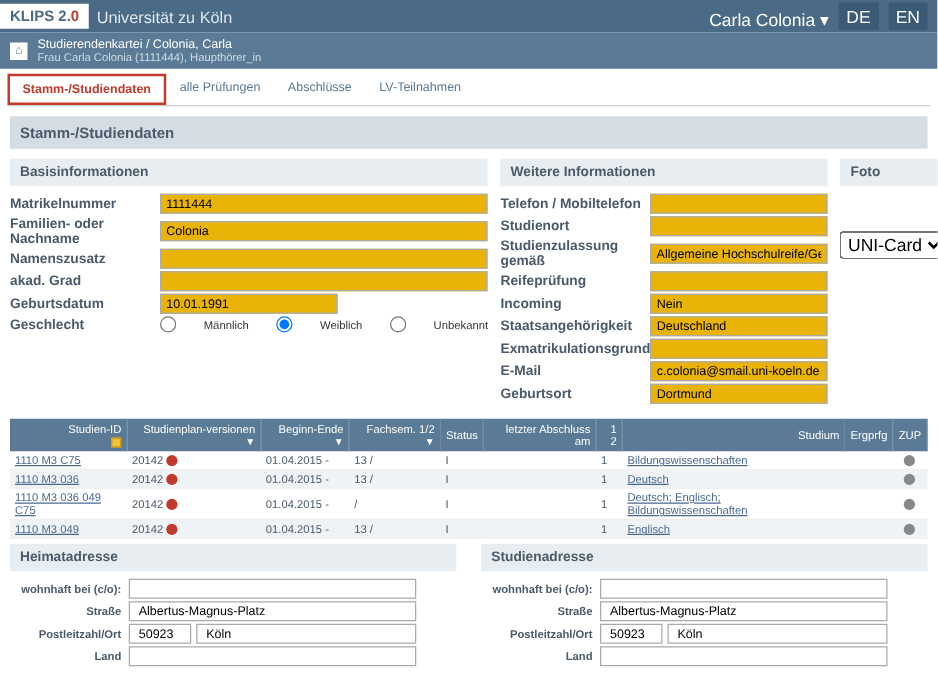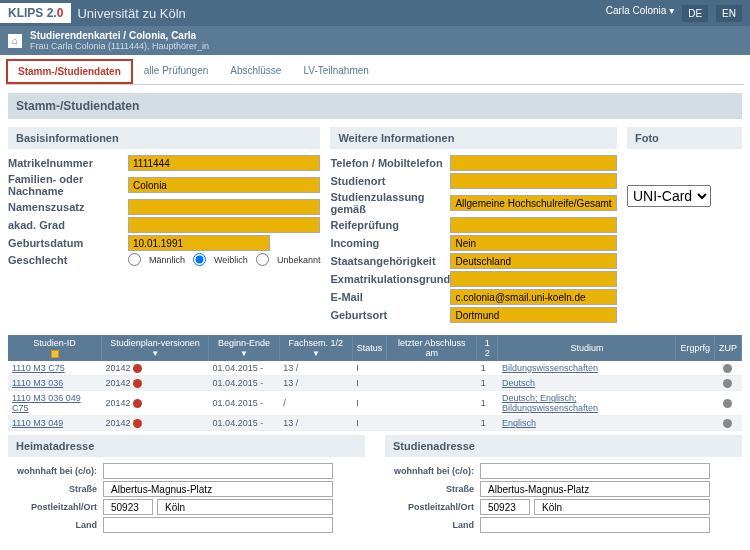--- a/index.html
+++ b/index.html
@@ -1,43 +1,43 @@
 <!DOCTYPE html>
 <html><head>
 <meta charset="utf-8">
 <style>
 *{box-sizing:border-box;margin:0;padding:0;font-family:Arial,Helvetica,sans-serif}
 body{background:#fff;font-size:10px;color:#333;width:750px}
 .topbar{background:#4a6a85;color:#fff;display:flex;align-items:center;height:26px}
 .logo{background:#fff;color:#4a6a85;font-weight:bold;padding:3px 8px;font-size:12px;margin-right:6px}
 .logo .two{color:#c0392b}
 .uni{font-size:13px;color:#e0e8ee}
-.topbar-right{margin-left:auto;display:flex;align-items:flex-start;gap:8px;padding-right:8px;font-size:10px}
+.topbar-right{margin-left:auto;display:flex;align-items:flex-end;gap:8px;padding-right:8px;font-size:14px}
 .lang{background:#3a5a75;padding:3px 6px}
 .subbar{background:#5a7a95;color:#fff;padding:4px 8px;font-size:10px;display:flex;align-items:center}
 .home-icon{width:14px;height:14px;background:#fff;margin-right:8px;display:flex;align-items:center;justify-content:center;color:#5a7a95;font-size:10px}
-.crumb-title{font-weight:bold}
+.crumb-title{font-weight:normal}
 .crumb-sub{font-size:9px;color:#d0dde6}
 .tabs{display:flex;border-bottom:1px solid #ccc;margin:4px 6px 0 6px}
 .tab{padding:5px 10px;font-size:10px;color:#5a7a95;border:1px solid transparent;cursor:pointer}
 .tab.active{border:2px solid #c0392b;color:#c0392b;font-weight:bold}
 .content{padding:8px}
 .panel-title{background:#d5dde4;padding:6px 8px;font-weight:bold;font-size:12px;color:#4a5a6a;margin-bottom:8px}
 .section-title{background:#e8edf1;padding:5px 8px;font-weight:bold;font-size:11px;color:#4a5a6a;margin-bottom:6px}
 .cols{display:flex;gap:10px}
 .col1{flex:0 0 290px}
 .col2{flex:1}
 .col3{flex:0 0 115px}
 .frow{display:flex;align-items:center;margin-bottom:2px}
 .flabel{width:120px;padding-right:6px;font-size:11px;font-weight:bold;color:#4a5a6a}
 .finput{flex:1;border:1px solid #aaa;padding:2px 4px;font-size:10px;height:16px;background:#eab308}
 .finput.narrow{flex:0 0 70px}
-.radios{font-size:9px;display:flex;gap:8px;align-items:center}
+.radios{font-size:9px;display:flex;gap:22px;align-items:center}
 .table{width:100%;border-collapse:collapse;margin-top:10px;font-size:9px}
-.table th{background:#5a7a95;color:#fff;text-align:center;padding:3px 4px;font-weight:normal;border-right:1px solid #6a8aa5}
+.table th{background:#5a7a95;color:#fff;text-align:right;padding:3px 4px;font-weight:normal;border-right:1px solid #6a8aa5}
 .table td{padding:2px 4px;border-bottom:1px solid #eee;color:#4a5a6a}
 .table tr.alt{background:#f0f3f6}
 .link{color:#4a6a95;text-decoration:underline;cursor:pointer}
 .red-dot{display:inline-block;width:9px;height:9px;background:#c0392b;border-radius:50%;vertical-align:middle}
 .grey-dot{display:inline-block;width:9px;height:9px;background:#888;border-radius:50%;vertical-align:middle}
 .sort-icon{display:inline-block;width:8px;height:8px;background:#f0c040;border:1px solid #cc9900;vertical-align:middle}
 .addr-cols{display:flex;gap:20px;margin-top:4px}
 .addr-col{flex:1}
 .addr-row{display:flex;align-items:center;margin-bottom:2px}
 .addr-label{width:95px;text-align:right;padding-right:6px;font-size:9px;font-weight:bold;color:#4a5a6a}

